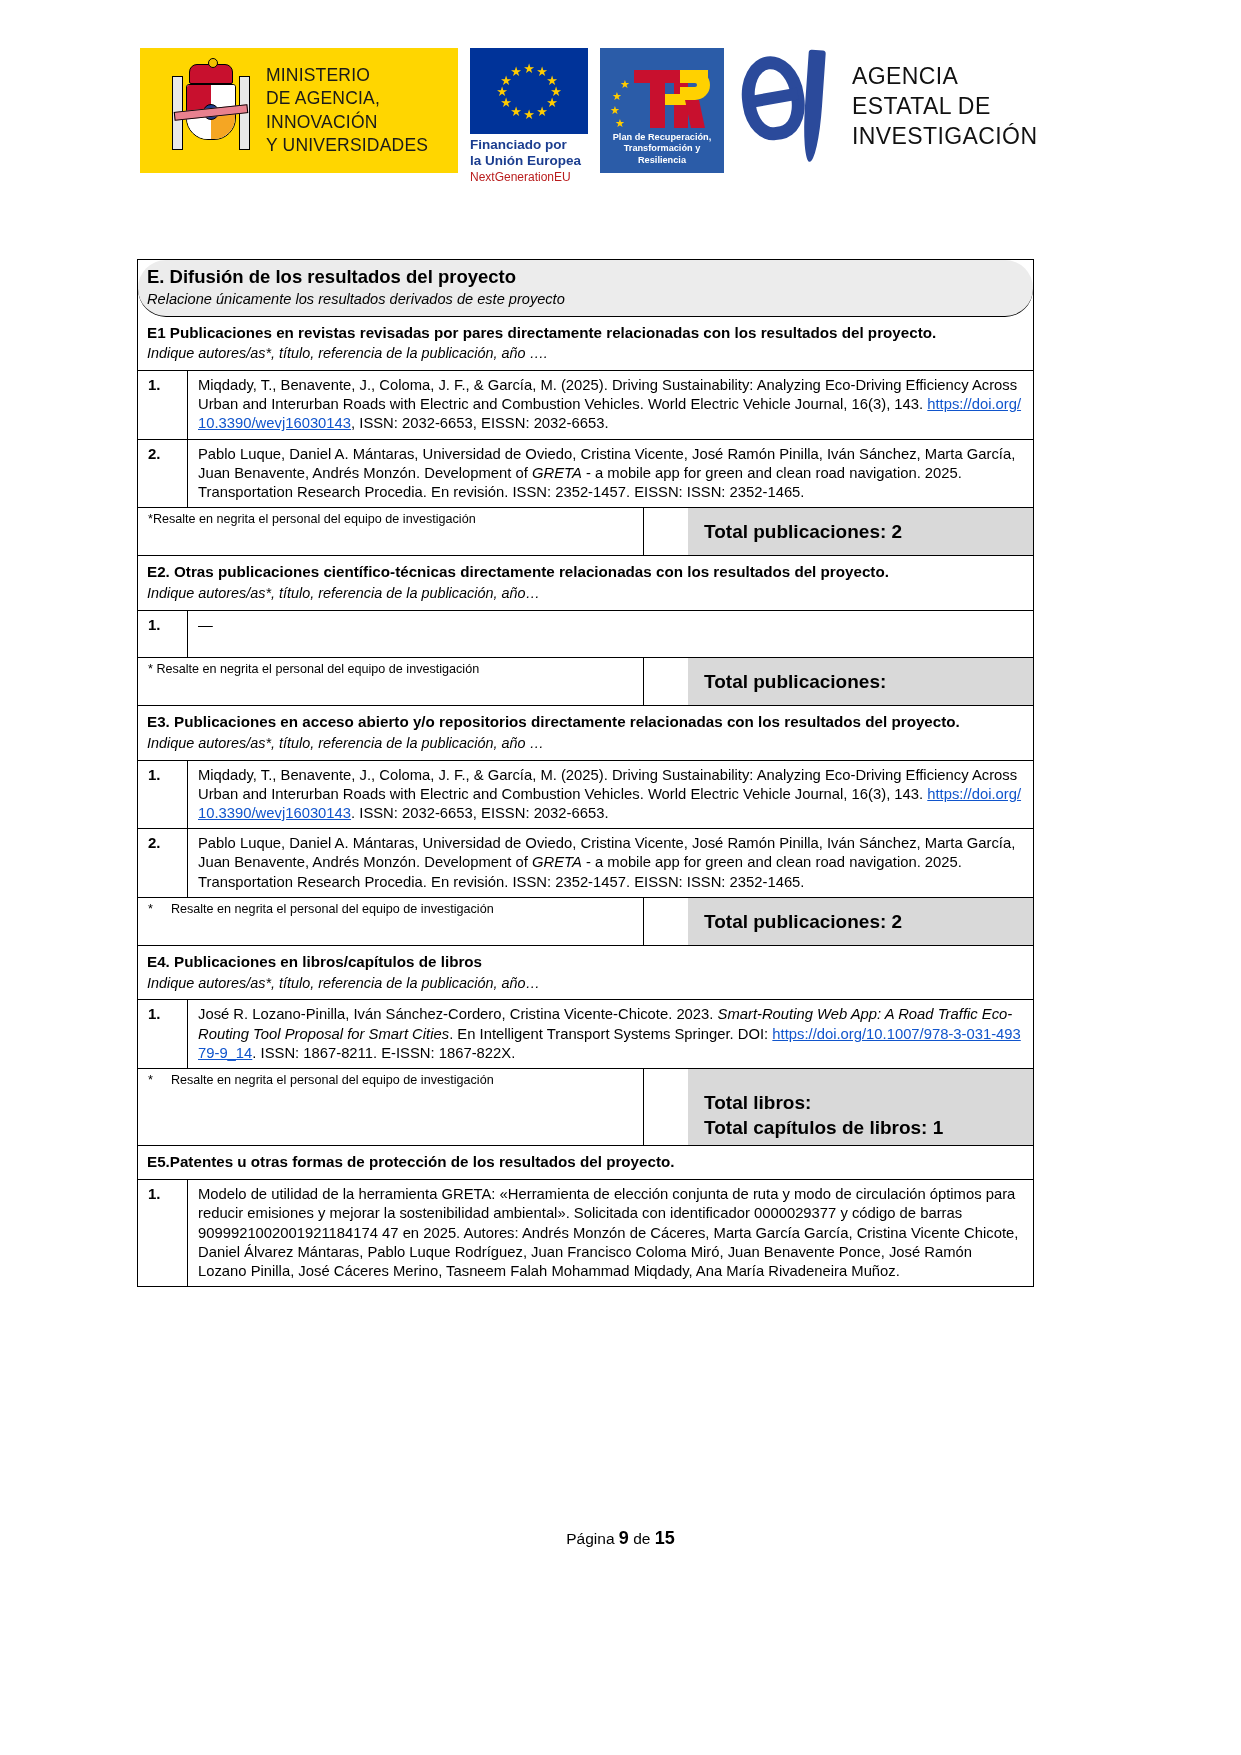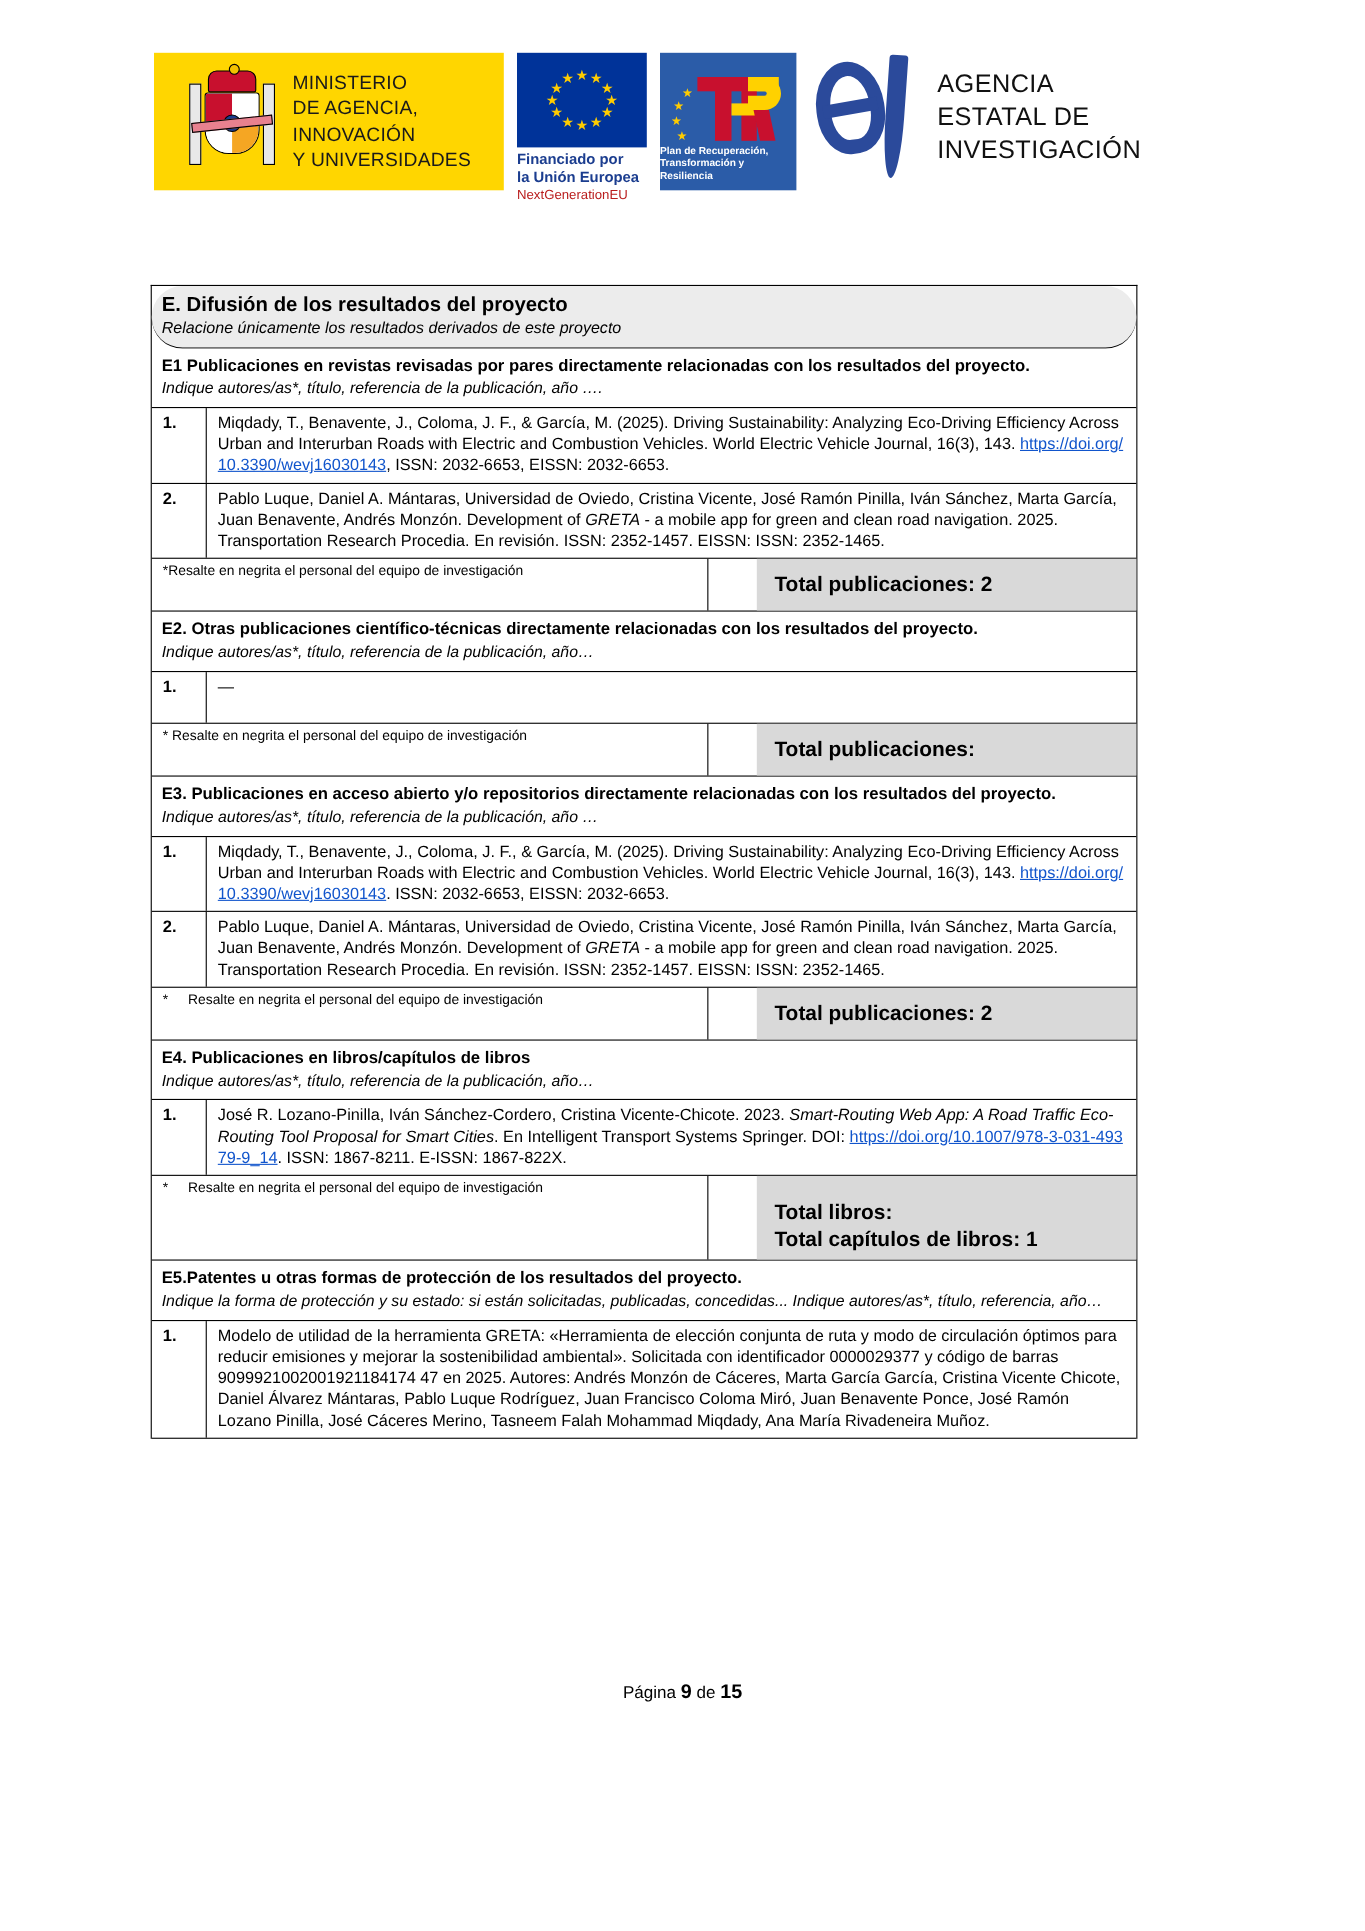--- a/index.html
+++ b/index.html
@@ -108,21 +108,21 @@
   .prtr-tr { position:absolute; left:34px; top:22px; width:80px; height:60px; }
   .prtr-tr .bar-t { position:absolute; left:0; top:0; width:46px; height:13px; background:#C8102E;}
   .prtr-tr .stem { position:absolute; left:16px; top:0; width:15px; height:58px; background:#C8102E;}
   .prtr-tr .r-stem { position:absolute; left:40px; top:0; width:14px; height:58px; background:#C8102E;}
   .prtr-tr .r-bowl { position:absolute; left:46px; top:0; width:30px; height:30px;
      border:13px solid #FFD100; border-left:0; border-radius: 0 26px 26px 0; box-sizing:border-box;}
   .prtr-tr .r-leg { position:absolute; left:54px; top:30px; width:14px; height:28px; background:#C8102E; transform:skewX(12deg);}
   .prtr-tr .y-top { position:absolute; left:40px; top:0; width:34px; height:13px; background:#FFD100;}
   .prtr-tr .y-mid { position:absolute; left:31px; top:24px; width:24px; height:11px; background:#FFD100;}
   .prtr-cap {
-    position:absolute; left:0; bottom:7px; width:100%; 
+    position:absolute; left:0; bottom:7px; width:100%; text-align:center;
     font-size: 9.2px; font-weight:bold; line-height:1.25; color:#ffffff;
   }
 
   
   .logo-aei { margin-left: 18px; display:flex; align-items:center; }
   .aei-mark {
     width: 84px; height: 118px; position: relative; flex:0 0 auto;
   }
   .aei-mark .e {
     position:absolute; left:0; top:8px; width:62px; height:84px;
@@ -361,21 +361,20 @@
   <div class="totals-row">
     <div class="totals-note"><span>*</span><span class="star-pad"></span><span>Resalte en negrita el personal del equipo de investigación</span></div>
     <div class="totals-box two">
       <div>Total libros:</div>
       <div>Total capítulos de libros: 1</div>
     </div>
   </div>
 
   <div class="row pad">
     <div class="hdr-bold"><span>E5.</span><span class="star-pad"></span><span>Patentes u otras formas de protección de los resultados del proyecto.</span></div>
-    <div class="hint">Indique la forma de protección y su estado: si están solicitadas, publicadas, concedidas... Indique autores/as*, título, referencia, año…</div>
   </div>
 
   <div class="entry">
     <div class="entry-num">1.</div>
     <div class="entry-body">Modelo de utilidad de la herramienta GRETA: «Herramienta de elección conjunta de ruta y modo de circulación óptimos para reducir emisiones y mejorar la sostenibilidad ambiental». Solicitada con identificador 0000029377 y código de barras 9099921002001921184174 47 en 2025. Autores: Andrés Monzón de Cáceres, Marta García García, Cristina Vicente Chicote, Daniel Álvarez Mántaras, Pablo Luque Rodríguez, Juan Francisco Coloma Miró, Juan Benavente Ponce, José Ramón Lozano Pinilla, José Cáceres Merino, Tasneem Falah Mohammad Miqdady, Ana María Rivadeneira Muñoz.</div>
   </div>
 
 </div>
 
 <div class="footer">

